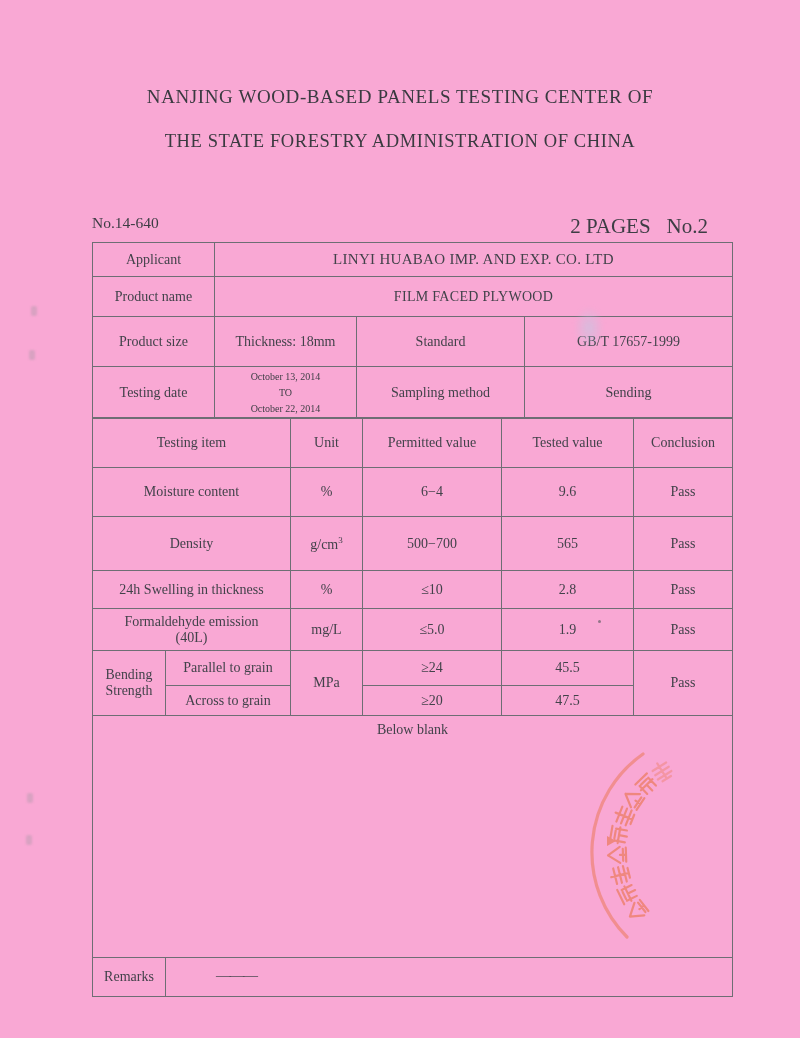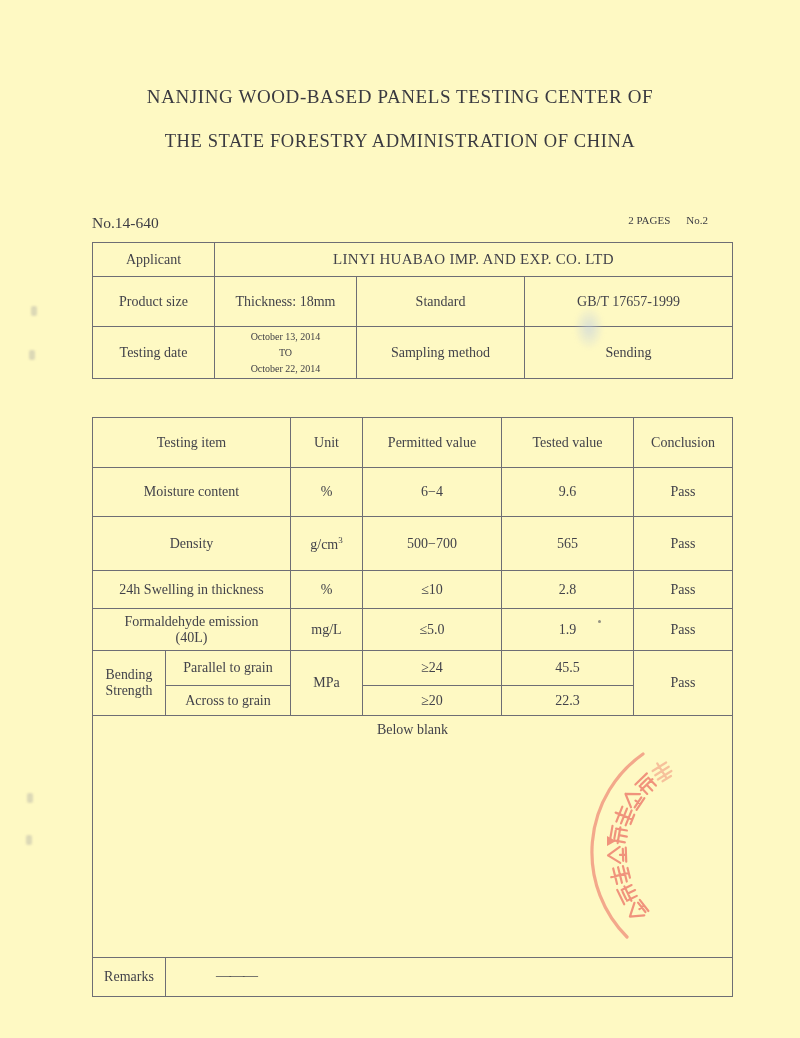--- a/index.html
+++ b/index.html
@@ -1,24 +1,24 @@
 <!DOCTYPE html>
 <html><head>
 <meta charset="utf-8">
 <style>
   html,body{margin:0;padding:0;background:#fcfcfd;}
-  .page{position:relative;width:800px;height:1038px;background:#fef9c3;overflow:hidden;
+  .page{position:relative;width:800px;height:1038px;background:#f9a8d4;overflow:hidden;
         font-family:"Liberation Serif","DejaVu Serif",serif;color:#42424a;}
   .hdr{position:absolute;left:0;width:800px;text-align:center;color:#3a3a40;}
   .hdr1{top:86px;font-size:19px;letter-spacing:.6px;}
   .hdr2{top:131px;font-size:18.5px;letter-spacing:.6px;}
   .title{position:absolute;top:167px;left:0;width:800px;text-align:center;
          font-size:29px;font-weight:600;letter-spacing:1.5px;color:#45454c;}
   .report-no{position:absolute;top:214px;left:92px;font-size:15.5px;color:#3d3d44;}
-  .pages-line{position:absolute;top:214px;right:92px;font-size:11px;color:#3d3d44;display:flex;gap:16px;}
+  .pages-line{position:absolute;top:214px;right:92px;font-size:21px;color:#3d3d44;display:flex;gap:16px;}
   table.t{position:absolute;border-collapse:collapse;table-layout:fixed;}
   table.t td{border:1px solid #6e6e74;text-align:center;vertical-align:middle;
              font-size:14px;color:#42424a;padding:0 2px;overflow:hidden;}
   table.upper{left:92px;top:242px;width:640px;}
   table.lower{left:92px;top:417px;width:640px;}
   td.lbl{font-size:15px;color:#3e3e45;}
   td.val-left{text-align:left;padding-left:14px;font-size:13.8px;letter-spacing:.3px;}
   td.val-left-sm{text-align:left;padding-left:12px;font-size:13.5px;}
   td.item-left{text-align:left;padding-left:8px;font-size:13.8px;}
   .dateline{font-size:10px;line-height:16px;color:#3e3e45;}
@@ -55,20 +55,24 @@
         <col style="width:122px">
         <col style="width:142px">
         <col style="width:168px">
         <col style="width:208px">
       </colgroup>
     <tbody>
         <tr style="height:34px">
       <td class="lbl">Applicant</td>
       <td class="val-left" colspan="3" style="font-size:15px;">LINYI HUABAO IMP. AND EXP. CO. LTD</td>
     </tr>
+    <tr style="height:40px">
+      <td class="lbl">Product name</td>
+      <td class="val-left" colspan="3">FILM FACED PLYWOOD</td>
+    </tr>
     <tr style="height:50px">
       <td class="lbl">Product size</td>
       <td class="val-left-sm">Thickness: 18mm</td>
       <td class="lbl">Standard</td>
       <td class="val-left-sm">GB/T 17657-1999</td>
     </tr>
     <tr style="height:52px">
       <td class="lbl">Testing date</td>
       <td>
         <div class="dateline">October 13, 2014</div>
@@ -136,21 +140,21 @@
       </td>
       <td class="item-left">Parallel to grain</td>
       <td rowspan="2">MPa</td>
       <td>≥24</td>
       <td>45.5</td>
       <td rowspan="2">Pass</td>
     </tr>
     <tr style="height:30px">
       <td class="item-left">Across to grain</td>
       <td>≥20</td>
-      <td>22.3</td>
+      <td>47.5</td>
     </tr>
     <tr style="height:242px">
       <td colspan="6" class="below-blank-cell">Below blank</td>
     </tr>
     <tr style="height:39px">
       <td class="lbl">Remarks</td>
       <td colspan="5" class="remarks-val">
         <span class="remark-dash">———</span>
       </td>
     </tr>

